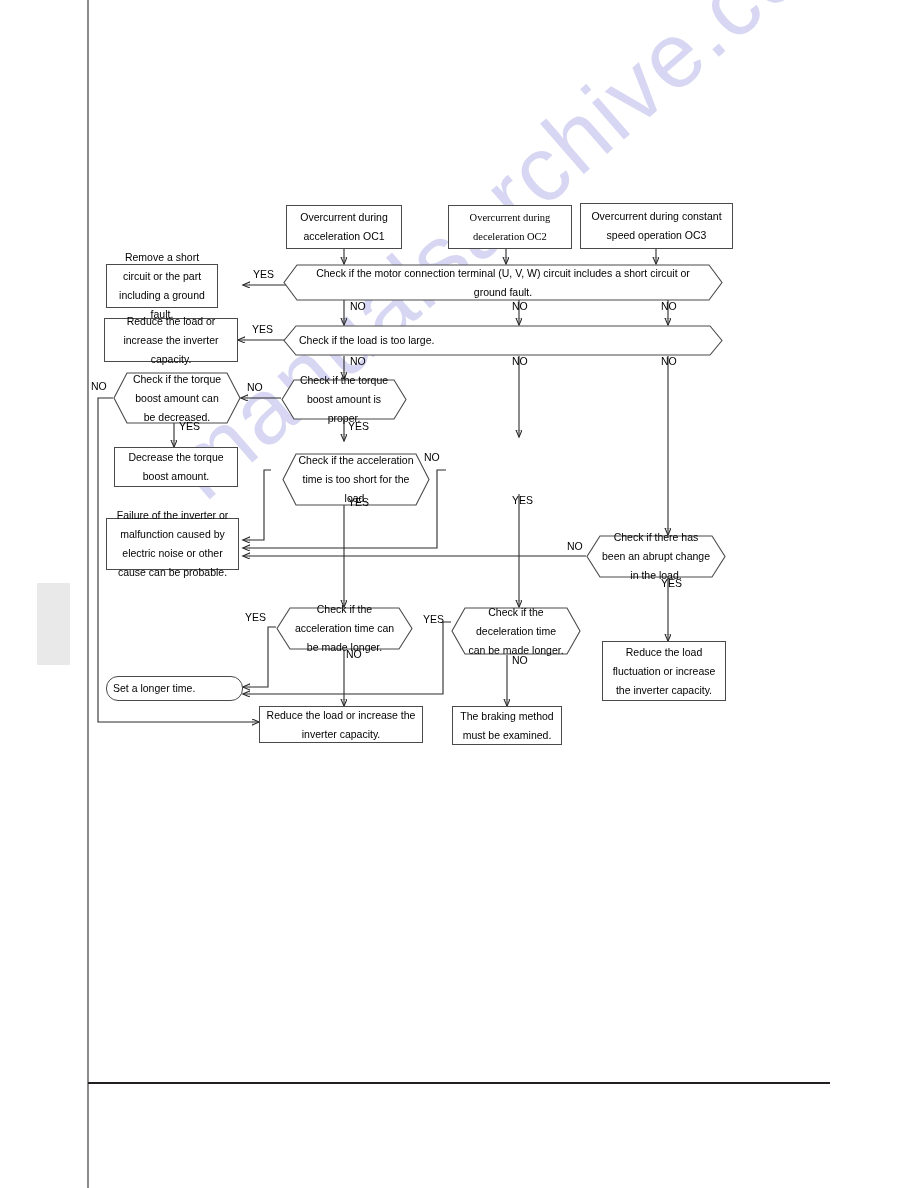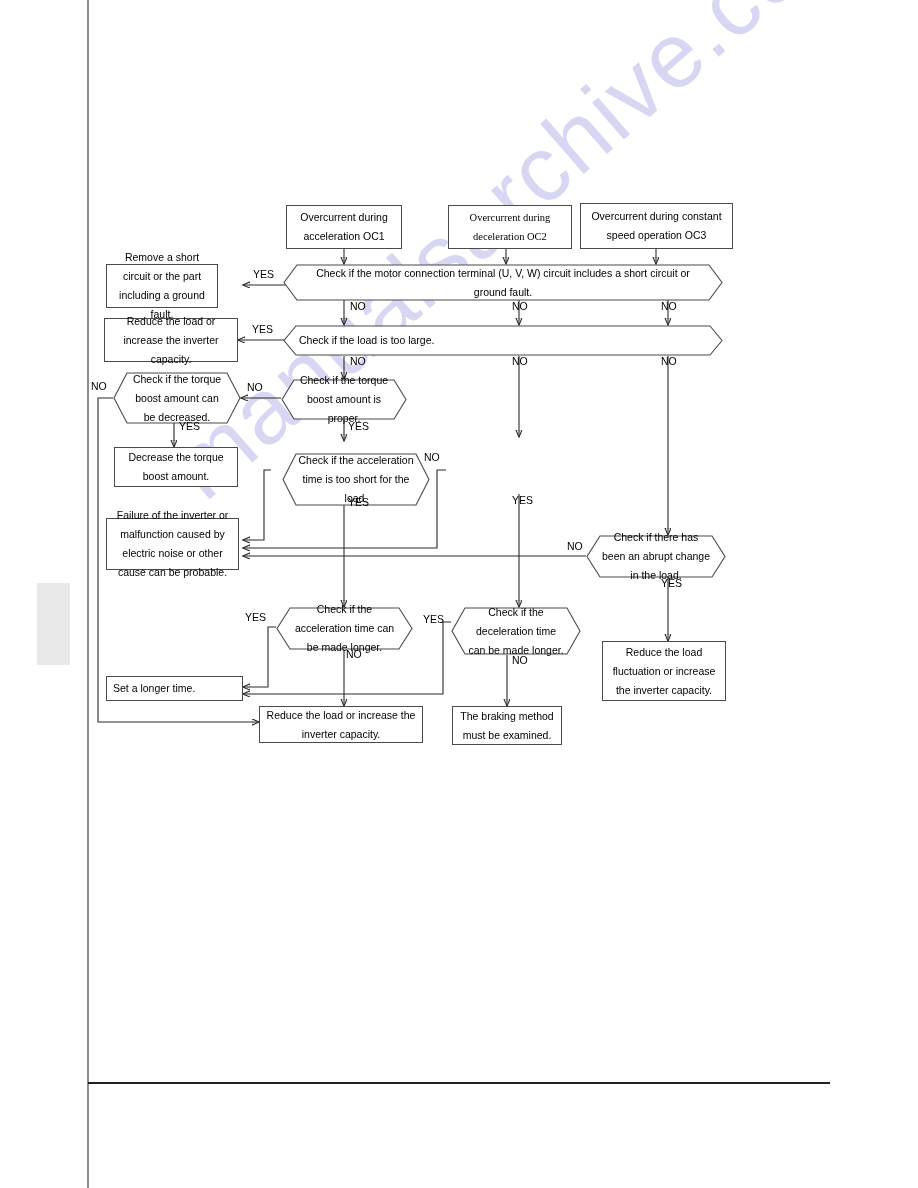--- a/index.html
+++ b/index.html
@@ -282,21 +282,21 @@
       <svg class="hex-svg" viewBox="0 0 130 48" preserveAspectRatio="none">
         <polygon points="14,1 116,1 129,24 116,47 14,47 1,24" fill="#ffffff" stroke="#4a4a4a" stroke-width="1.1" vector-effect="non-scaling-stroke"></polygon>
       </svg>
       <span class="label">Check if the deceleration time can be made longer.</span>
     </div>
 
     <div class="node rect" style="left:602px; top:641px; width:124px; height:60px;">
       <span class="label">Reduce the load fluctuation or increase the inverter capacity.</span>
     </div>
 
-    <div class="node rect" style="left:106px; top:676px; width:137px; height:25px;">
+    <div class="node rect" style="left:106px; top:676px; width:137px; height:25px;border-radius:12px;">
       <span class="label">Set a longer time.</span>
     </div>
 
     <div class="node rect" style="left:259px; top:706px; width:164px; height:37px;">
       <span class="label">Reduce the load or increase the inverter capacity.</span>
     </div>
 
     <div class="node rect" style="left:452px; top:706px; width:110px; height:39px;">
       <span class="label">The braking method must be examined.</span>
     </div>

